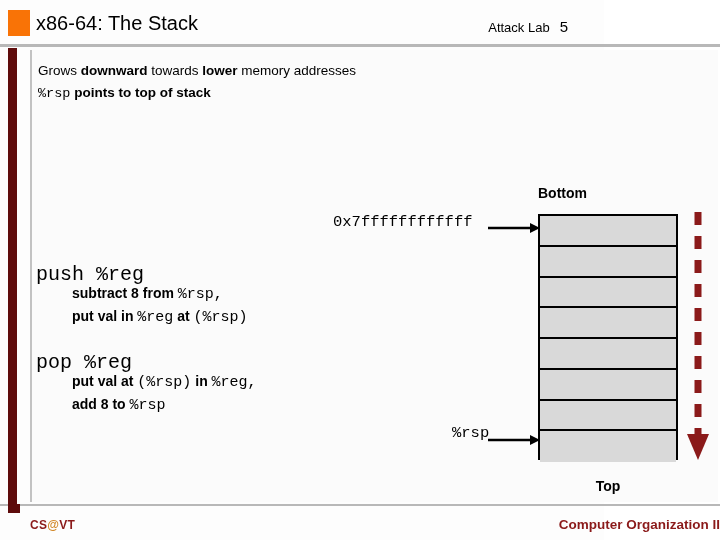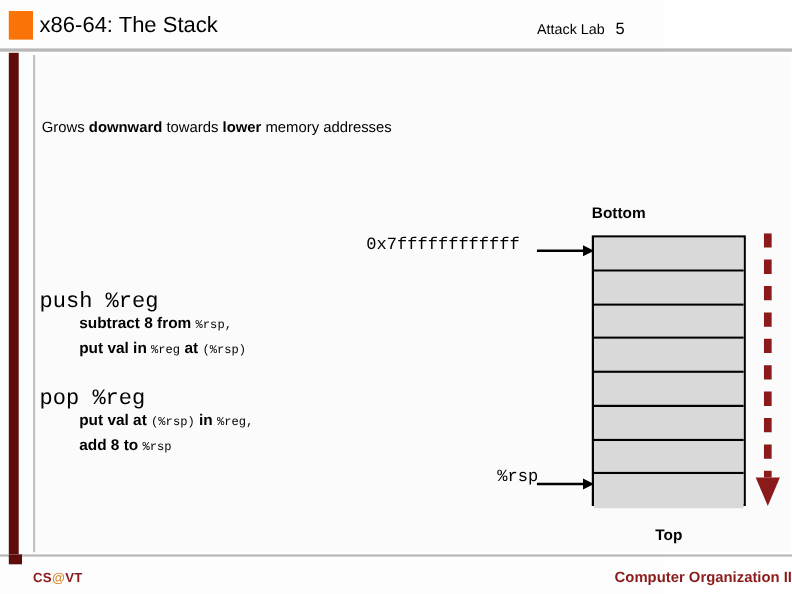--- a/index.html
+++ b/index.html
@@ -41,35 +41,35 @@
     border-left:2px solid #c2c2c2;
     background:#fbfbfb;
     box-sizing:border-box;
   }
 
   
   .txt{position:absolute;color:#000;}
   .b{font-weight:bold;}
   .mono{font-family:"Liberation Mono",monospace;}
 
-  .bullet1{left:38px;top:63px;font-size:13.5px;font-weight:bold;white-space:nowrap;margin-top:45px;}
+  .bullet1{left:38px;top:63px;font-size:13.5px;font-weight:bold;white-space:nowrap;}
   .bullet1 .reg{font-weight:normal;}
   .bullet2{left:38px;top:85px;font-size:13.5px;white-space:nowrap;}
 
   .push-hdr{left:36px;top:263px;font-size:14px;white-space:nowrap;}
   .push-l1{left:72px;top:285px;font-size:14px;font-weight:bold;white-space:nowrap;}
   .push-l2{left:72px;top:308px;font-size:14px;font-weight:bold;white-space:nowrap;}
 
   .pop-hdr{left:36px;top:351px;font-size:14px;white-space:nowrap;}
   .pop-l1{left:72px;top:373px;font-size:14px;font-weight:bold;white-space:nowrap;}
   .pop-l2{left:72px;top:396px;font-size:14px;font-weight:bold;white-space:nowrap;}
 
   .push-hdr .mono,.pop-hdr .mono{font-size:20px;font-weight:normal;}
   .push-l1 .mono,.push-l2 .mono,.pop-l1 .mono,.pop-l2 .mono{
-    font-size:11px;font-weight:normal;
+    font-size:15px;font-weight:normal;
   }
 
   
   .lbl-bottom{
     position:absolute;left:538px;top:185px;width:140px;
     text-align:left;font-size:14px;font-weight:bold;color:#000;
   }
   .lbl-top{
     position:absolute;left:538px;top:478px;width:140px;
     text-align:center;font-size:14px;font-weight:bold;color:#000;
@@ -130,20 +130,23 @@
   </div>
   <div class="hdr-rule"></div>
 
   <div class="left-bar"></div>
   <div class="panel"></div>
 
   <div class="txt bullet1">
     <span class="reg">Grows </span><span class="b">downward</span><span class="reg"> towards </span><span class="b">lower</span><span class="reg"> memory addresses</span>
   </div>
 
+  <div class="txt bullet2">
+    <span class="mono">%rsp</span><span class="b"> points to </span><span class="b">top</span><span class="b"> of stack</span>
+  </div>
 
   <div class="txt push-hdr">
     <span class="mono">push %reg</span>
   </div>
   <div class="txt push-l1">
     <span>subtract  8 from </span><span class="mono">%rsp,</span>
   </div>
   <div class="txt push-l2">
     <span>put val in </span><span class="mono">%reg</span><span> at </span><span class="mono">(%rsp)</span>
   </div>

